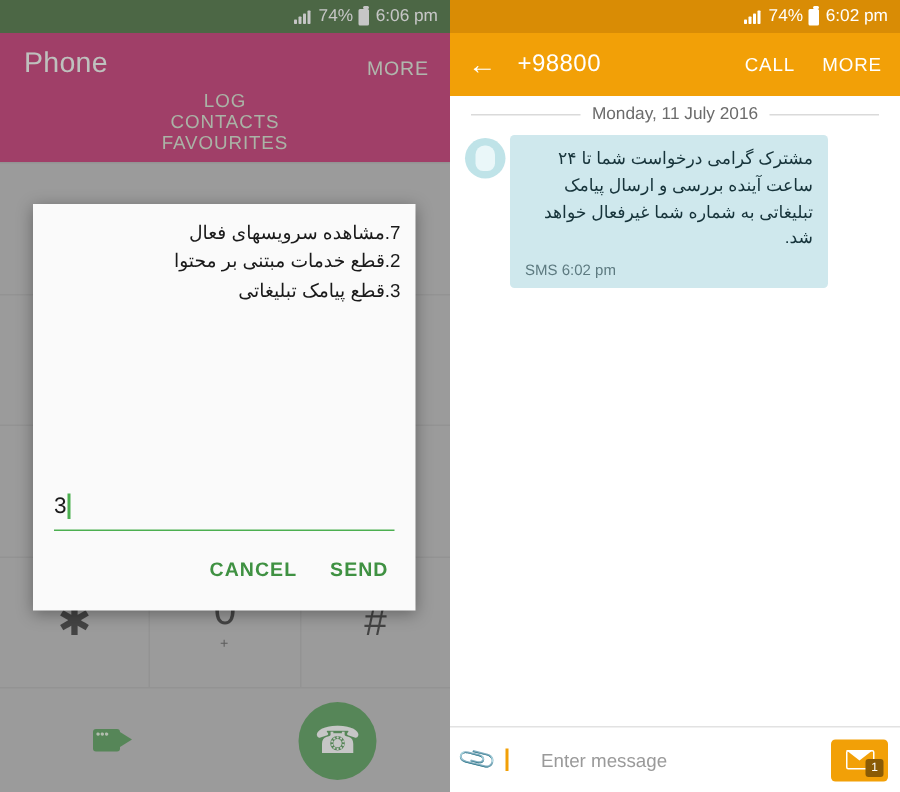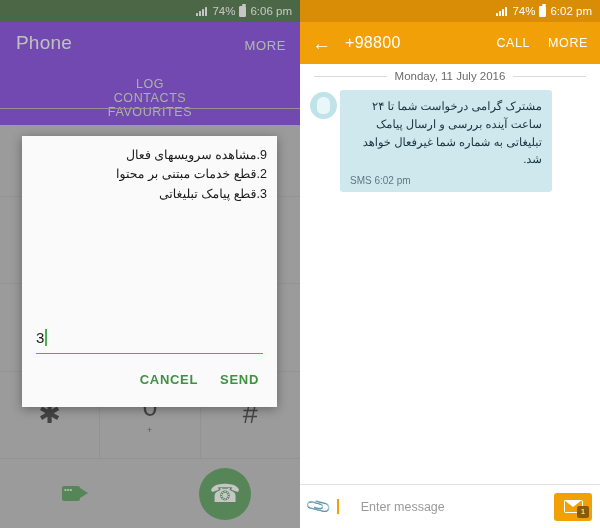--- a/index.html
+++ b/index.html
@@ -19,21 +19,21 @@
   }
   .statusbar.green { background: #2d5c22; }
   .statusbar.orange { background: #d98c05; }
   .sig { display: inline-flex; align-items: flex-end; gap: 1px; height: 10px; margin-right: 1px; }
   .sig i { display: block; width: 2px; background: #fff; border-radius: .5px; }
   .sig i:nth-child(1){ height: 3px; } .sig i:nth-child(2){ height: 5px; }
   .sig i:nth-child(3){ height: 7px; } .sig i:nth-child(4){ height: 9px; }
   .batt { position: relative; width: 7px; height: 11px; border: 1px solid #fff; border-radius: 1px; background: #fff; }
   .batt::before { content:""; position:absolute; top:-3px; left:1.5px; width:4px; height:2px; background:#fff; border-radius:1px; }
 
-  .appbar-green { background: #6d28d9; height: 103px; position: relative; }
+  .appbar-green { background: #be185d; height: 86px; position: relative; }
   .appbar-title {
     position: absolute; left: 16px; top: 10px;
     color: #f2f6f1; font-size: 19px; letter-spacing: .2px;
   }
   .appbar-more {
     position: absolute; right: 14px; top: 16px;
     color: #d9e5d4; font-size: 13px; letter-spacing: .6px;
   }
   .tabs { position: absolute; left: 0; right: 0; bottom: 6px; display: flex; flex-direction: column; }
   .tab {
@@ -195,21 +195,21 @@
         <div class="dp-act">
           <span class="call-fab">☎</span>
         </div>
       </div>
     </div>
 
     <div class="scrim"></div>
 
     <div class="dialog">
       <div class="dlg-msg">
-        <div>9.مشاهده سرویسهای فعال</div>
+        <div>7.مشاهده سرویسهای فعال</div>
         <div>2.قطع خدمات مبتنی بر محتوا</div>
         <div>3.قطع پیامک تبلیغاتی</div>
       </div>
       <div class="dlg-input-wrap">
         <div class="dlg-input">
           <span>3</span>
           <span class="caret"></span>
         </div>
       </div>
       <div class="dlg-actions">

